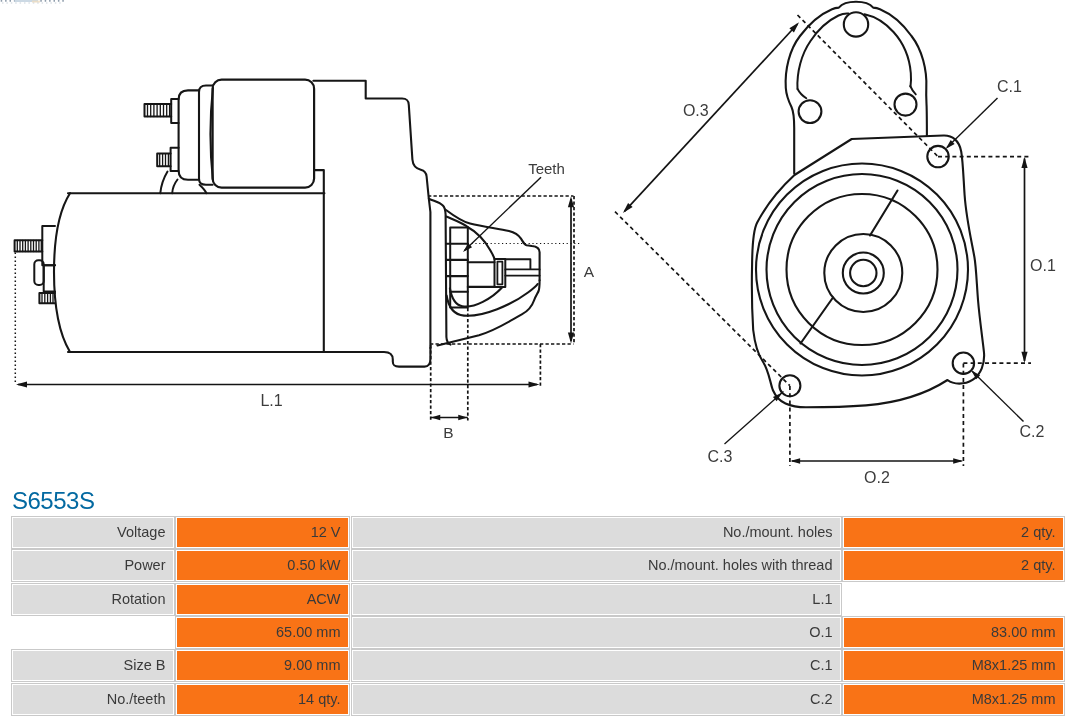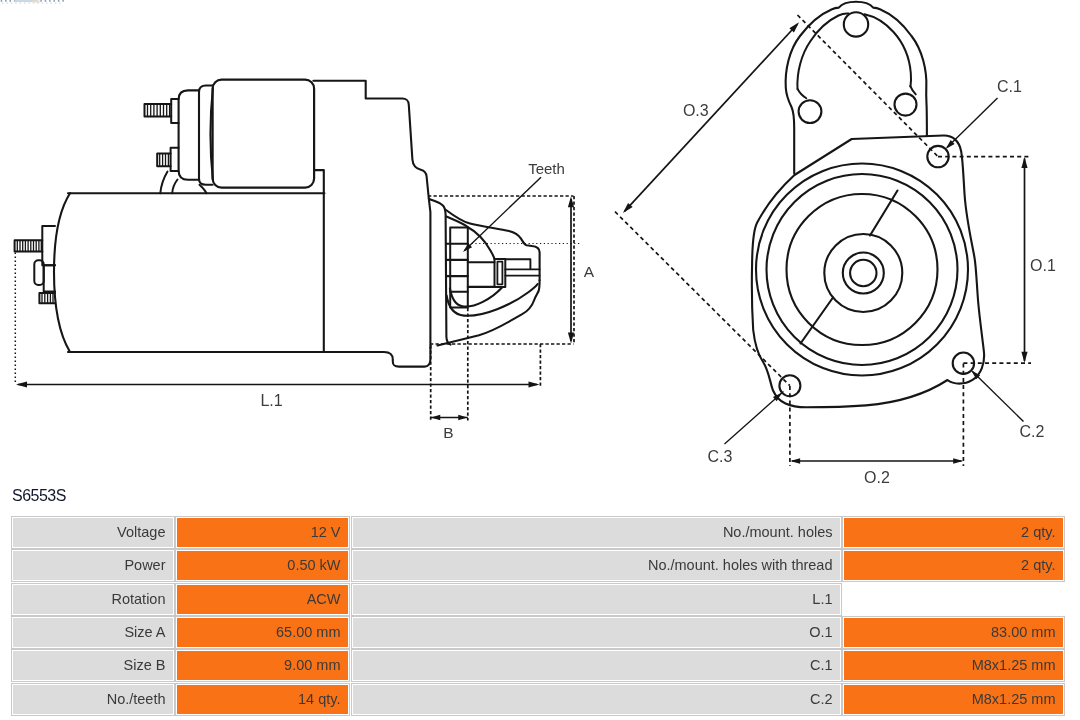--- a/index.html
+++ b/index.html
@@ -1,19 +1,19 @@
 <!DOCTYPE html>
 <html><head>
 <meta charset="utf-8">
 <style>
   html,body{margin:0;padding:0;background:#ffffff;}
   body{width:1080px;height:720px;position:relative;overflow:hidden;
        font-family:"Liberation Sans", sans-serif;}
   #art{position:absolute;left:0;top:0;}
-  #pn{position:absolute;left:12px;top:487px;font-size:16px;letter-spacing:-0.5px;color:#0f172a;}
+  #pn{position:absolute;left:12px;top:487px;font-size:24px;letter-spacing:-0.5px;color:#0369a1;}
   #tbl{position:absolute;left:10.5px;top:516.8px;width:1056px;}
   .row{height:31px;margin-bottom:2.4px;position:relative;}
   .c{position:absolute;top:0;height:29px;border:1px solid #ffffff;
      outline:1px solid #c9c9c9;
      font-size:14.5px;color:#3a3a3a;text-align:right;line-height:29px;
      padding-right:7px;box-sizing:content-box;}
   .lab{background:#dcdcdc;}
   .val{background:#f97316;}
   .c1{left:1px;width:153px;}
   .c2{left:165px;width:164px;}
@@ -211,21 +211,20 @@
       <div class="c val c2">0.50 kW</div>
     <div class="c lab c3">No./mount. holes with thread</div>
       <div class="c val c4">2 qty.</div>
   </div>
   <div class="row">
     <div class="c val c2">ACW</div>
       <div class="c lab c1">Rotation</div>
     <div class="c lab c3">L.1</div>
   </div>
   <div class="row">
-    <div class="c lab c1">Size A</div>
       <div class="c val c2">65.00 mm</div>
     <div class="c lab c3">O.1</div>
       <div class="c val c4">83.00 mm</div>
   </div>
   <div class="row">
     <div class="c lab c1">Size B</div>
       <div class="c val c2">9.00 mm</div>
     <div class="c lab c3">C.1</div>
       <div class="c val c4">M8x1.25 mm</div>
   </div>

